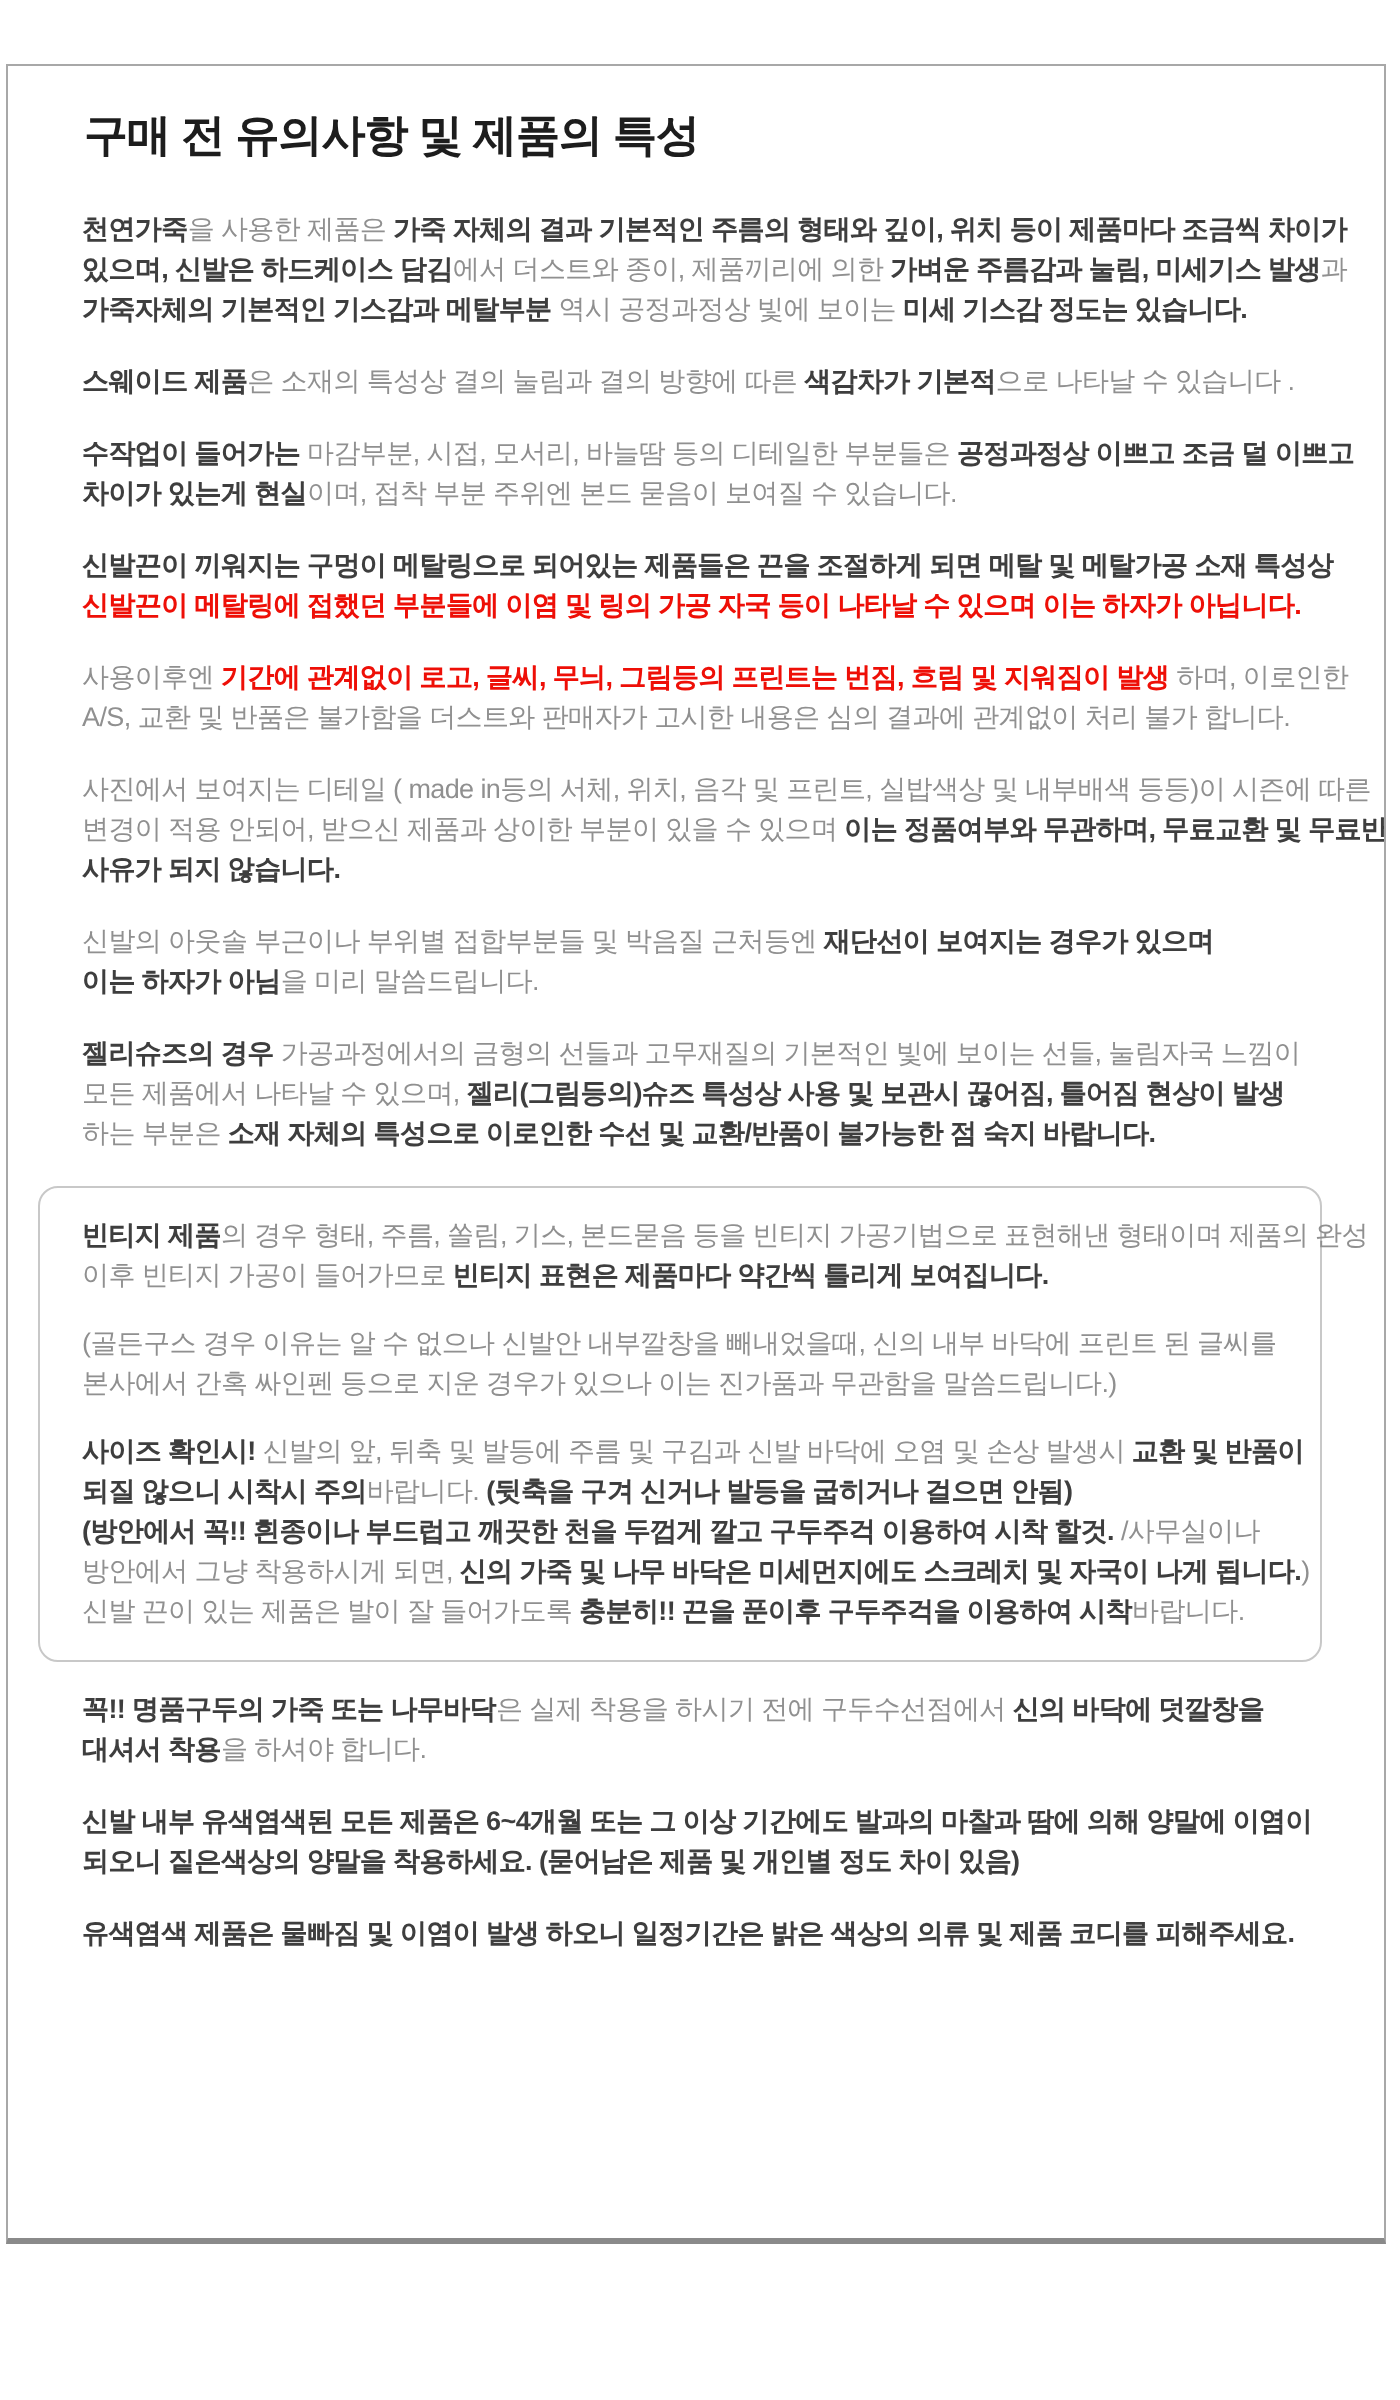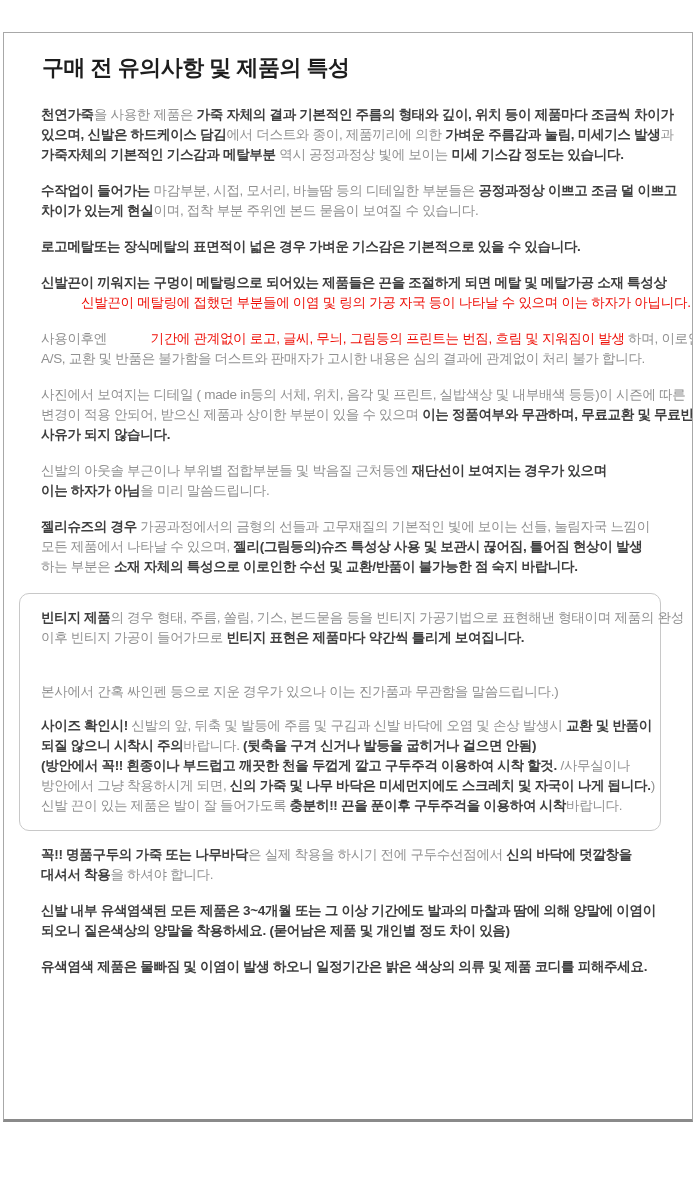--- a/index.html
+++ b/index.html
@@ -19,49 +19,49 @@
     font-size:22px;font-weight:700;color:var(--title,#1d1d1d);
     margin:0 0 22px 1px;letter-spacing:-0.5px;line-height:30px;
     white-space:nowrap;
   }
   .para{
     font-size:13.5px;line-height:20px;margin:0 0 16px 0;
     letter-spacing:-0.3px;white-space:nowrap;
   }
   .t-b{color:var(--bold,#3e3e3e);font-weight:700;margin-top:44px;}
   .t-g{color:var(--gray,#909090);font-weight:400;}
-  .t-r{color:var(--red,#ee0f07);font-weight:400;margin-left:40px;}
+  .t-r{color:var(--red,#ee0f07);font-weight:700;}
   .hbox{
     box-sizing:border-box;
     border:1px solid var(--box-border,#c8c8c8);
     border-radius:10px;
     margin:14px 0 14px -22px;width:642px;
     padding:14px 18px 0 21px;
     background:#ffffff;
   }
   .hbox .para{margin-bottom:14px;}
 </style>
 </head>
 <body>
 
 <div class="sheet">
   <h1 class="title">구매 전 유의사항 및 제품의 특성</h1>
   <div>
       <p class="para"><span class="t-b">천연가죽</span><span class="t-g">을 사용한 제품은 </span><span class="t-b">가죽 자체의 결과 기본적인 주름의 형태와 깊이, 위치 등이 제품마다 조금씩 차이가</span><br><span class="t-b">있으며, 신발은 하드케이스 담김</span><span class="t-g">에서 더스트와 종이, 제품끼리에 의한 </span><span class="t-b">가벼운 주름감과 눌림, 미세기스 발생</span><span class="t-g">과</span><br><span class="t-b">가죽자체의 기본적인 기스감과 메탈부분</span><span class="t-g"> 역시 공정과정상 빛에 보이는 </span><span class="t-b">미세 기스감 정도는 있습니다.</span></p>
+      <p class="para"><span class="t-b">스웨이드 제품</span><span class="t-g">은 소재의 특성상 결의 눌림과 결의 방향에 따른 </span><span class="t-b">색감차가 기본적</span><span class="t-g">으로 나타날 수 있습니다 .</span></p>
       <p class="para"><span class="t-b">수작업이 들어가는 </span><span class="t-g">마감부분, 시접, 모서리, 바늘땀 등의 디테일한 부분들은 </span><span class="t-b">공정과정상 이쁘고 조금 덜 이쁘고</span><br><span class="t-b">차이가 있는게 현실</span><span class="t-g">이며, 접착 부분 주위엔 본드 묻음이 보여질 수 있습니다.</span></p>
-      <p class="para"><span class="t-b">로고메탈또는 장식메탈의 표면적이 넓은 경우 가벼운 기스감은 기본적으로 있을 수 있습니다.</span></p>
       <p class="para"><span class="t-b">신발끈이 끼워지는 구멍이 메탈링으로 되어있는 제품들은 끈을 조절하게 되면 메탈 및 메탈가공 소재 특성상</span><br><span class="t-r">신발끈이 메탈링에 접했던 부분들에  이염 및 링의 가공 자국 등이 나타날 수 있으며 이는 하자가 아닙니다.</span></p>
       <p class="para"><span class="t-g">사용이후엔 </span><span class="t-r">기간에 관계없이 로고, 글씨, 무늬, 그림등의 프린트는 번짐, 흐림 및 지워짐이 발생</span><span class="t-g"> 하며, 이로인한</span><br><span class="t-g">A/S, 교환 및 반품은 불가함을 더스트와 판매자가 고시한 내용은 심의 결과에 관계없이 처리 불가 합니다.</span></p>
       <p class="para"><span class="t-g">사진에서 보여지는 디테일 ( made in등의 서체, 위치, 음각 및 프린트, 실밥색상 및 내부배색 등등)이 시즌에 따른</span><br><span class="t-g">변경이 적용 안되어, 받으신 제품과 상이한 부분이 있을 수 있으며 </span><span class="t-b">이는 정품여부와 무관하며, 무료교환 및 무료반품의</span><br><span class="t-b">사유가 되지 않습니다.</span></p>
       <p class="para"><span class="t-g">신발의 아웃솔 부근이나 부위별 접합부분들 및 박음질 근처등엔 </span><span class="t-b">재단선이 보여지는 경우가 있으며</span><br><span class="t-b">이는 하자가 아님</span><span class="t-g">을 미리 말씀드립니다.</span></p>
       <p class="para"><span class="t-b">젤리슈즈의 경우 </span><span class="t-g">가공과정에서의 금형의 선들과 고무재질의 기본적인 빛에 보이는 선들, 눌림자국 느낌이</span><br><span class="t-g">모든 제품에서 나타날 수 있으며, </span><span class="t-b">젤리(그림등의)슈즈 특성상 사용 및 보관시 끊어짐, 틀어짐 현상이 발생</span><br><span class="t-g">하는 부분은 </span><span class="t-b">소재 자체의 특성으로 이로인한 수선 및 교환/반품이 불가능한 점 숙지 바랍니다.</span></p>
     </div>
   <div class="hbox">
       <p class="para"><span class="t-b">빈티지 제품</span><span class="t-g">의 경우 형태, 주름, 쏠림, 기스, 본드묻음 등을 빈티지 가공기법으로 표현해낸 형태이며 제품의 완성</span><br><span class="t-g">이후 빈티지 가공이 들어가므로 </span><span class="t-b">빈티지 표현은 제품마다 약간씩 틀리게 보여집니다.</span></p>
-      <p class="para"><br><span class="t-g">본사에서 간혹 싸인펜 등으로 지운 경우가 있으나 이는 진가품과 무관함을 말씀드립니다.)</span></p>
+      <p class="para"><span class="t-g">(골든구스 경우 이유는 알 수 없으나 신발안 내부깔창을 빼내었을때, 신의 내부 바닥에 프린트 된 글씨를</span><br><span class="t-g">본사에서 간혹 싸인펜 등으로 지운 경우가 있으나 이는 진가품과 무관함을 말씀드립니다.)</span></p>
       <p class="para"><span class="t-b">사이즈 확인시!</span><span class="t-g"> 신발의 앞, 뒤축 및 발등에 주름 및 구김과 신발 바닥에 오염 및 손상 발생시 </span><span class="t-b">교환 및 반품이</span><br><span class="t-b">되질 않으니 시착시 주의</span><span class="t-g">바랍니다. </span><span class="t-b">(뒷축을 구겨 신거나 발등을 굽히거나 걸으면 안됨)</span><br><span class="t-b">(방안에서 꼭!! 흰종이나 부드럽고 깨끗한 천을 두껍게 깔고 구두주걱 이용하여 시착 할것.</span><span class="t-g"> /사무실이나</span><br><span class="t-g">방안에서 그냥 착용하시게 되면, </span><span class="t-b">신의 가죽 및 나무 바닥은 미세먼지에도 스크레치 및 자국이 나게 됩니다.</span><span class="t-g">)</span><br><span class="t-g">신발 끈이 있는 제품은 발이 잘 들어가도록 </span><span class="t-b">충분히!! 끈을 푼이후 구두주걱을 이용하여 시착</span><span class="t-g">바랍니다.</span></p>
     </div>
   <div>
       <p class="para"><span class="t-b">꼭!! 명품구두의 가죽 또는 나무바닥</span><span class="t-g">은 실제 착용을 하시기 전에 구두수선점에서 </span><span class="t-b">신의 바닥에 덧깔창을</span><br><span class="t-b">대셔서 착용</span><span class="t-g">을 하셔야 합니다.</span></p>
-      <p class="para"><span class="t-b">신발 내부 유색염색된 모든 제품은 3~4개월 또는 그 이상 기간에도 발과의 마찰과 땀에 의해 양말에 이염이</span><br><span class="t-b">되오니 짙은색상의 양말을 착용하세요. (묻어남은 제품 및 개인별 정도 차이 있음)</span></p>
+      <p class="para"><span class="t-b">신발 내부 유색염색된 모든 제품은 6~4개월 또는 그 이상 기간에도 발과의 마찰과 땀에 의해 양말에 이염이</span><br><span class="t-b">되오니 짙은색상의 양말을 착용하세요. (묻어남은 제품 및 개인별 정도 차이 있음)</span></p>
       <p class="para"><span class="t-b">유색염색 제품은 물빠짐 및 이염이 발생 하오니 일정기간은 밝은 색상의 의류 및 제품 코디를 피해주세요.</span></p>
     </div>
 </div>
 
 </body></html>

